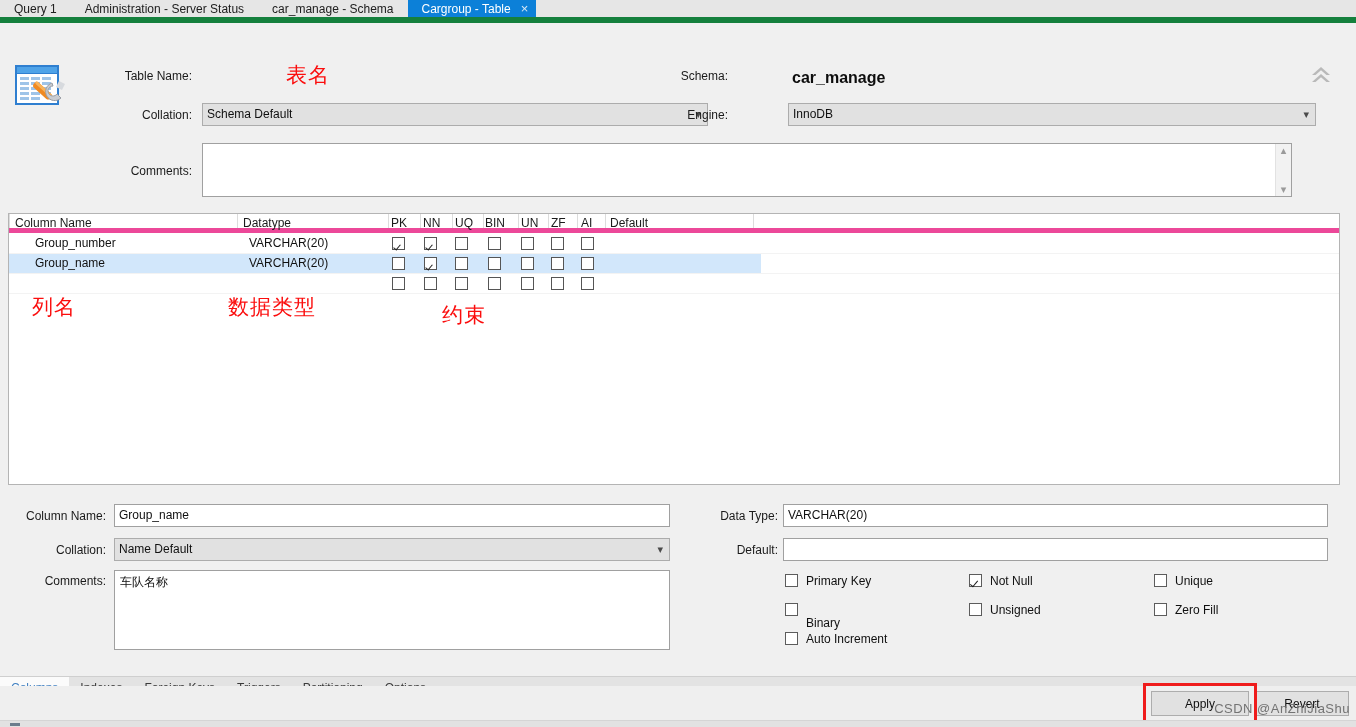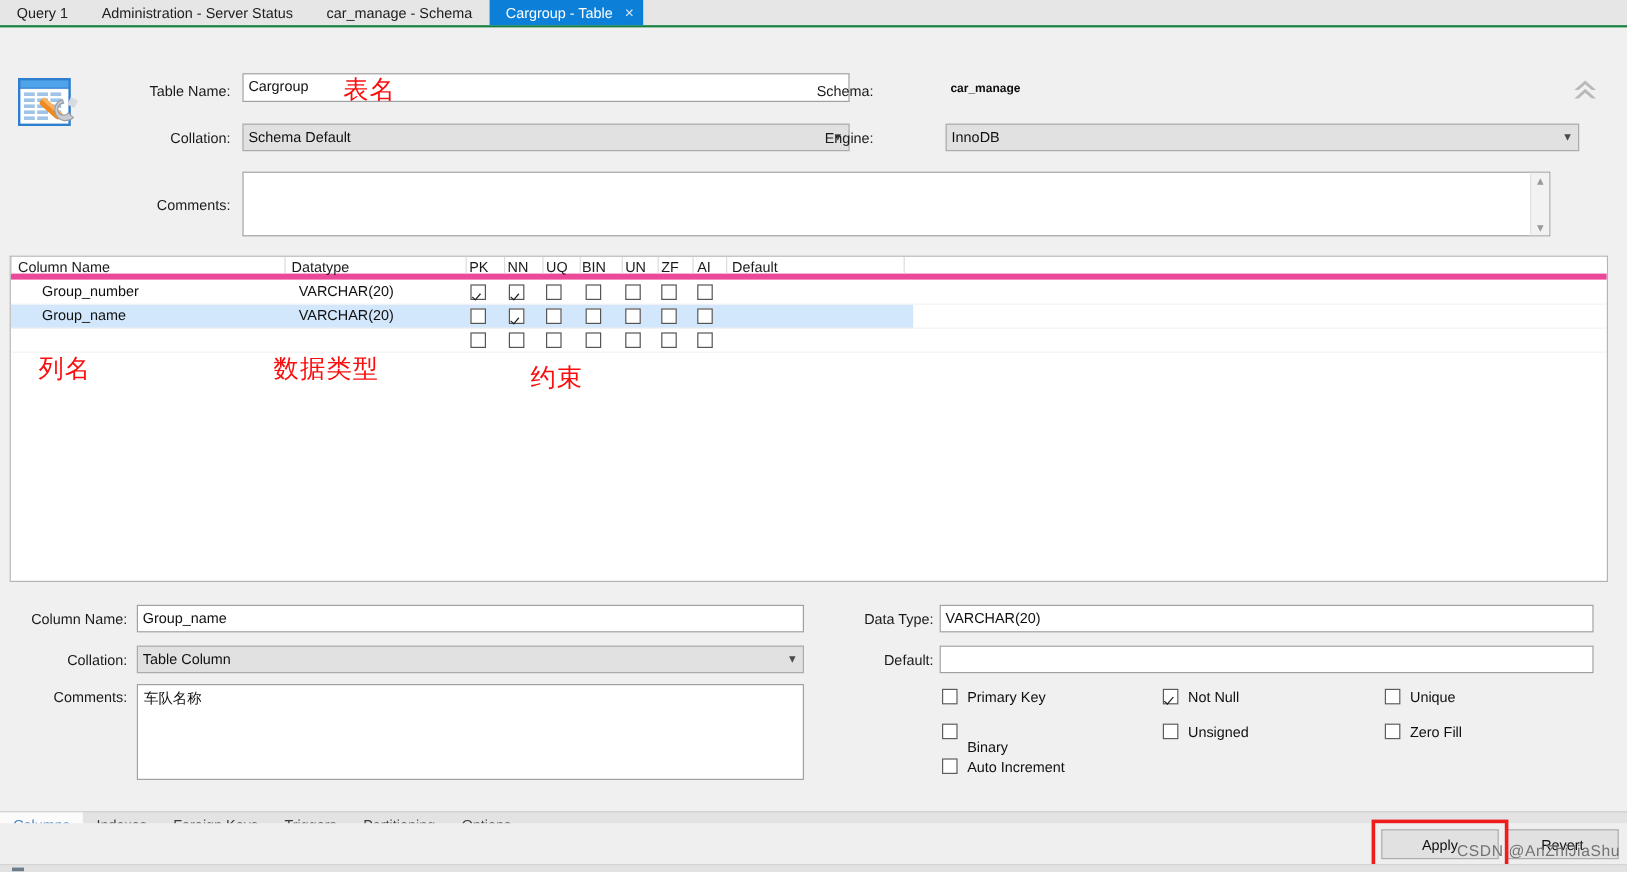--- a/index.html
+++ b/index.html
@@ -11,21 +11,21 @@
     color: #1a1a1a;
     background: #f0f0f0;
     overflow: hidden;
     position: relative;
   }
 
   
   .tabstrip {
     height: 23px;
     background: #e6e6e6;
-    border-bottom: 2px solid #15803d;
+    border-bottom: 6px solid #15803d;
     display: flex;
     align-items: stretch;
     position: relative;
   }
   .tab {
     display: flex; align-items: center;
     padding: 0 14px;
     font-size: 12px;
     color: #202020;
     white-space: nowrap;
@@ -101,21 +101,21 @@
     align-items: center;
     color: #9a9a9a; font-size: 11px;
   }
   .areabox .inner {
     position: absolute; left: 0; top: 0; right: 17px; bottom: 0;
     padding: 3px 5px; font-size: 12px; color: #101010;
     line-height: 17px;
     white-space: pre-wrap;
   }
   .bold-val {
-    position: absolute; font-weight: bold; font-size: 10px; color: #0d0d0d;
+    position: absolute; font-weight: bold; font-size: 16px; color: #0d0d0d;
   }
 
   
   .collapse-btn {
     position: absolute; right: 22px; top: 38px;
     width: 26px; height: 26px;
     cursor: pointer;
   }
 
   
@@ -312,21 +312,20 @@
       <g transform="rotate(42 36 34)">
         <rect x="18" y="31" width="22" height="7" rx="3" fill="#ef8a22"></rect>
         <rect x="18" y="31" width="22" height="3" rx="1.5" fill="#f8b35c"></rect>
       </g>
       <path d="M40 22 a9 9 0 1 0 9 15 l-4 -4 a5 5 0 1 1 -4 -8 z" fill="#c9ccd1" stroke="#9a9ea5" stroke-width="1"></path>
       <path d="M47 20 l6 3 -3 6 -6 -3 z" fill="#d7dade"></path>
     </svg>
   </div>
 
   <div class="lbl" style="left:48px; top:46px; width:144px;">Table Name:</div>
-  <div class="txtbox" style="left:202px; top:38px; width:506px; height:24px;">Cargroup</div>
 
   <div class="lbl" style="left:48px; top:85px; width:144px;">Collation:</div>
   <div class="combo" style="left:202px; top:80px; width:506px; height:23px;">
     <span>Schema Default</span>
     <span class="arrow">▾</span>
   </div>
 
   <div class="lbl" style="left:48px; top:141px; width:144px;">Comments:</div>
   <div class="areabox" style="left:202px; top:120px; width:1090px; height:54px;">
     <div class="inner"></div>
@@ -422,21 +421,21 @@
   <div class="anno" style="left:32px; top:270px;">列名</div>
   <div class="anno" style="left:228px; top:270px;">数据类型</div>
   <div class="anno" style="left:442px; top:278px;">约束</div>
   <div class="anno" style="left:209px; top:549px;">描述</div>
 
   <div class="lbl" style="left:0px; top:486px; width:106px;">Column Name:</div>
   <div class="txtbox" style="left:114px; top:481px; width:556px; height:23px;">Group_name</div>
 
   <div class="lbl" style="left:0px; top:520px; width:106px;">Collation:</div>
   <div class="combo" style="left:114px; top:515px; width:556px; height:23px;">
-    <span>Table Column</span>
+    <span>Name Default</span>
     <span class="arrow">▾</span>
   </div>
 
   <div class="lbl" style="left:0px; top:551px; width:106px;">Comments:</div>
   <div class="areabox" style="left:114px; top:547px; width:556px; height:80px;">
     <div class="inner" style="right:0; font-family:'DejaVu Sans',sans-serif;">车队名称</div>
   </div>
 
   <div class="lbl" style="left:660px; top:486px; width:118px;">Data Type:</div>
   <div class="txtbox" style="left:783px; top:481px; width:545px; height:23px;">VARCHAR(20)</div>

